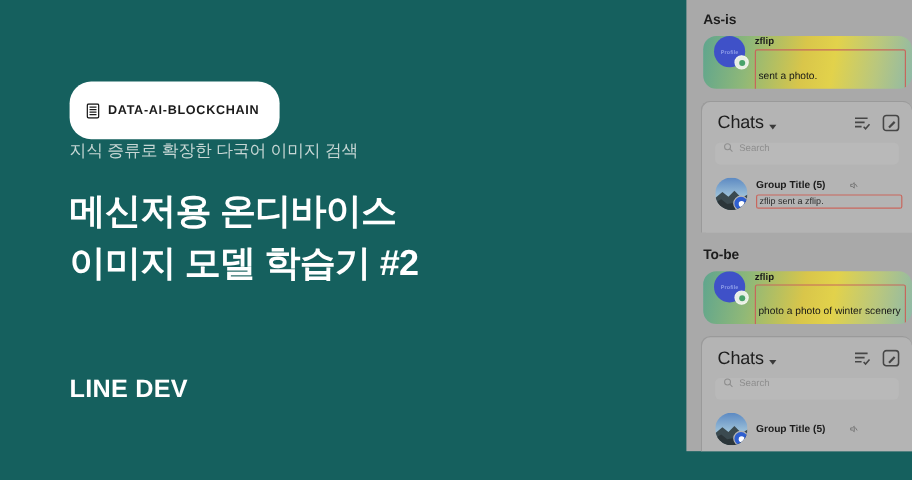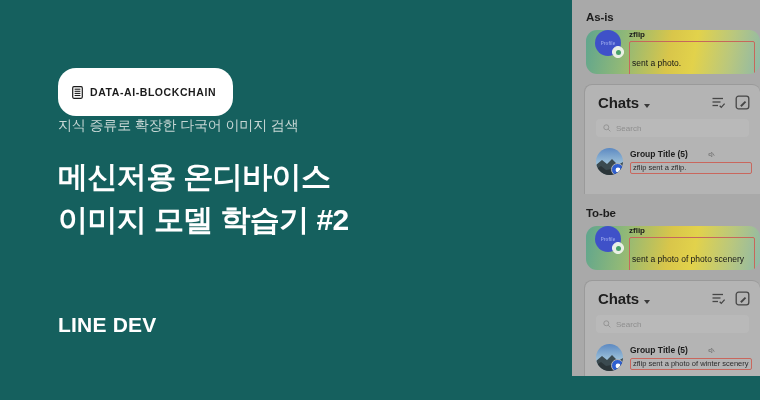--- a/index.html
+++ b/index.html
@@ -84,32 +84,32 @@
   }
 
   
   .chats{
     position:relative;margin:10px 0 0 12px;width:176px;
     background:#b4b4b4;border-top-left-radius:8px;border-top-right-radius:8px;
     border-left:1px solid #9a9a9a;border-top:1px solid #9a9a9a;
     box-sizing:border-box;padding:9px 0 0 0;height:110px;overflow:hidden;
   }
   .chats-head{display:flex;align-items:center;padding:0 10px 0 13px;}
-  .chats-title{font-size:15px;font-weight:700;color:#1e1e1e;letter-spacing:-0.01em;}
+  .chats-title{font-size:15px;font-weight:400;color:#1e1e1e;letter-spacing:-0.01em;}
   .caret{
     margin-left:5px;width:0;height:0;border-left:3px solid transparent;
     border-right:3px solid transparent;border-top:4px solid #3a3a3a;
     position:relative;top:3px;
   }
   .head-sp{flex:1 1 auto;}
   .head-ic{width:15px;height:15px;margin-left:9px;display:block;opacity:.82;}
 
   .searchbar{
     margin:8px 11px 0 11px;height:18px;border-radius:4px;background:#b9b9b9;
-    display:flex;align-items:center;padding:0 7px;gap:5px;
+    display:flex;align-items:flex-start;padding:0 7px;gap:5px;
   }
   .search-ic{width:8px;height:8px;display:block;opacity:.55;}
   .search-ph{font-size:8px;color:#8e8e8e;}
 
   .chat-row{display:flex;align-items:center;margin:11px 0 0 11px;padding-right:8px;}
   .row-av{position:relative;flex:0 0 auto;width:27px;height:27px;border-radius:50%;overflow:hidden;}
   .row-av svg{display:block;width:27px;height:27px;}
   .row-av-badge{
     position:absolute;right:-1px;bottom:-1px;width:11px;height:11px;border-radius:50%;
     background:#2f5fd0;border:1.5px solid #b4b4b4;
@@ -242,21 +242,21 @@
 
       <div class="toast">
         <div class="toast-av">
           <span class="toast-av-txt">Profile</span>
           <span class="toast-badge">
               <i></i>
             </span>
         </div>
         <div class="toast-body">
           <div class="toast-name">zflip</div>
-          <div class="toast-msg">sent a photo of photo scenery</div>
+          <div class="toast-msg">photo a photo of winter scenery</div>
         </div>
       </div>
 
       <div class="chats">
         <div class="chats-head">
           <span class="chats-title">Chats</span>
           <span class="caret"></span>
           <span class="head-sp"></span>
           <span>
             <svg class="head-ic" viewBox="0 0 15 15" aria-hidden="true">
@@ -307,20 +307,19 @@
           <div class="row-body">
             <div class="row-title">
               <span class="row-title-txt">Group Title (5)</span>
               <span>
                 <svg class="mute-ic" viewBox="0 0 8 8" aria-hidden="true">
                   <path d="M1 3 L2.6 3 L4.4 1.4 L4.4 6.6 L2.6 5 L1 5 Z" fill="none" stroke="#4a4a4a" stroke-width="0.9"></path>
                   <line x1="5.4" y1="2.6" x2="7.2" y2="5.4" stroke="#4a4a4a" stroke-width="0.9"></line>
                 </svg>
               </span>
             </div>
-            <div class="row-msg">zflip sent a photo of winter scenery</div>
           </div>
         </div>
       </div>
     </div>
 
   </div>
 </div>
 
 </body></html>

